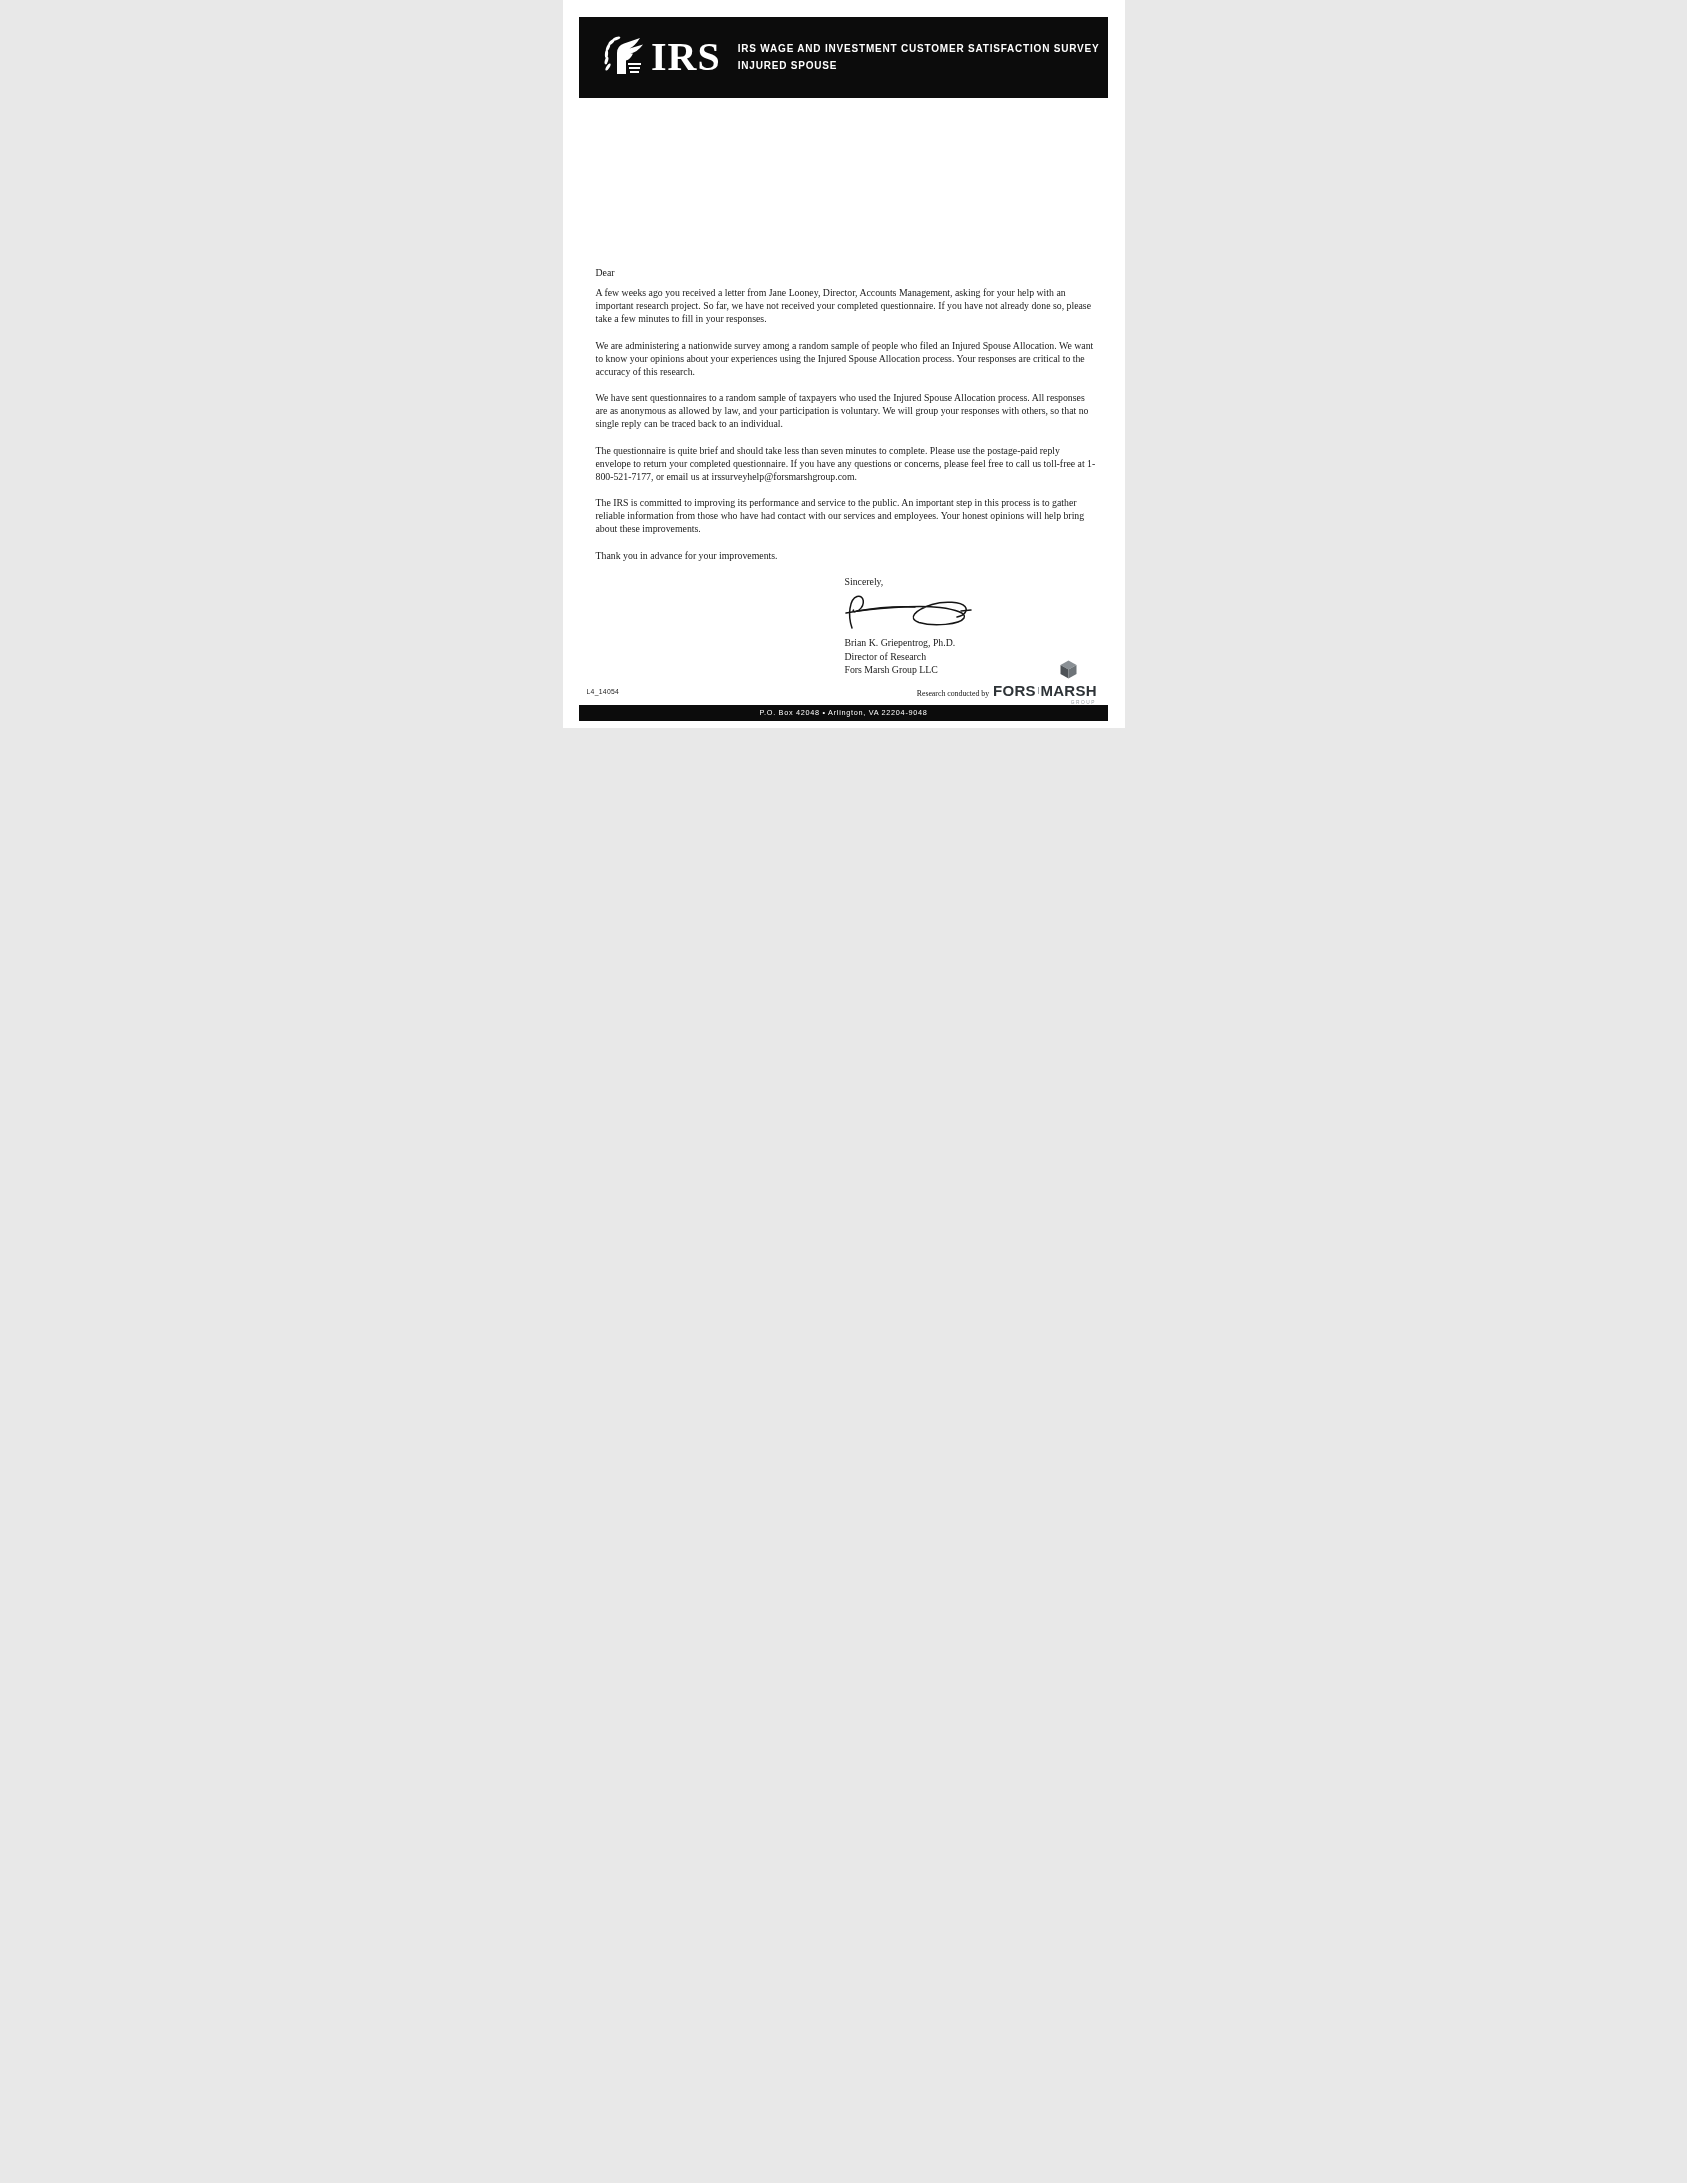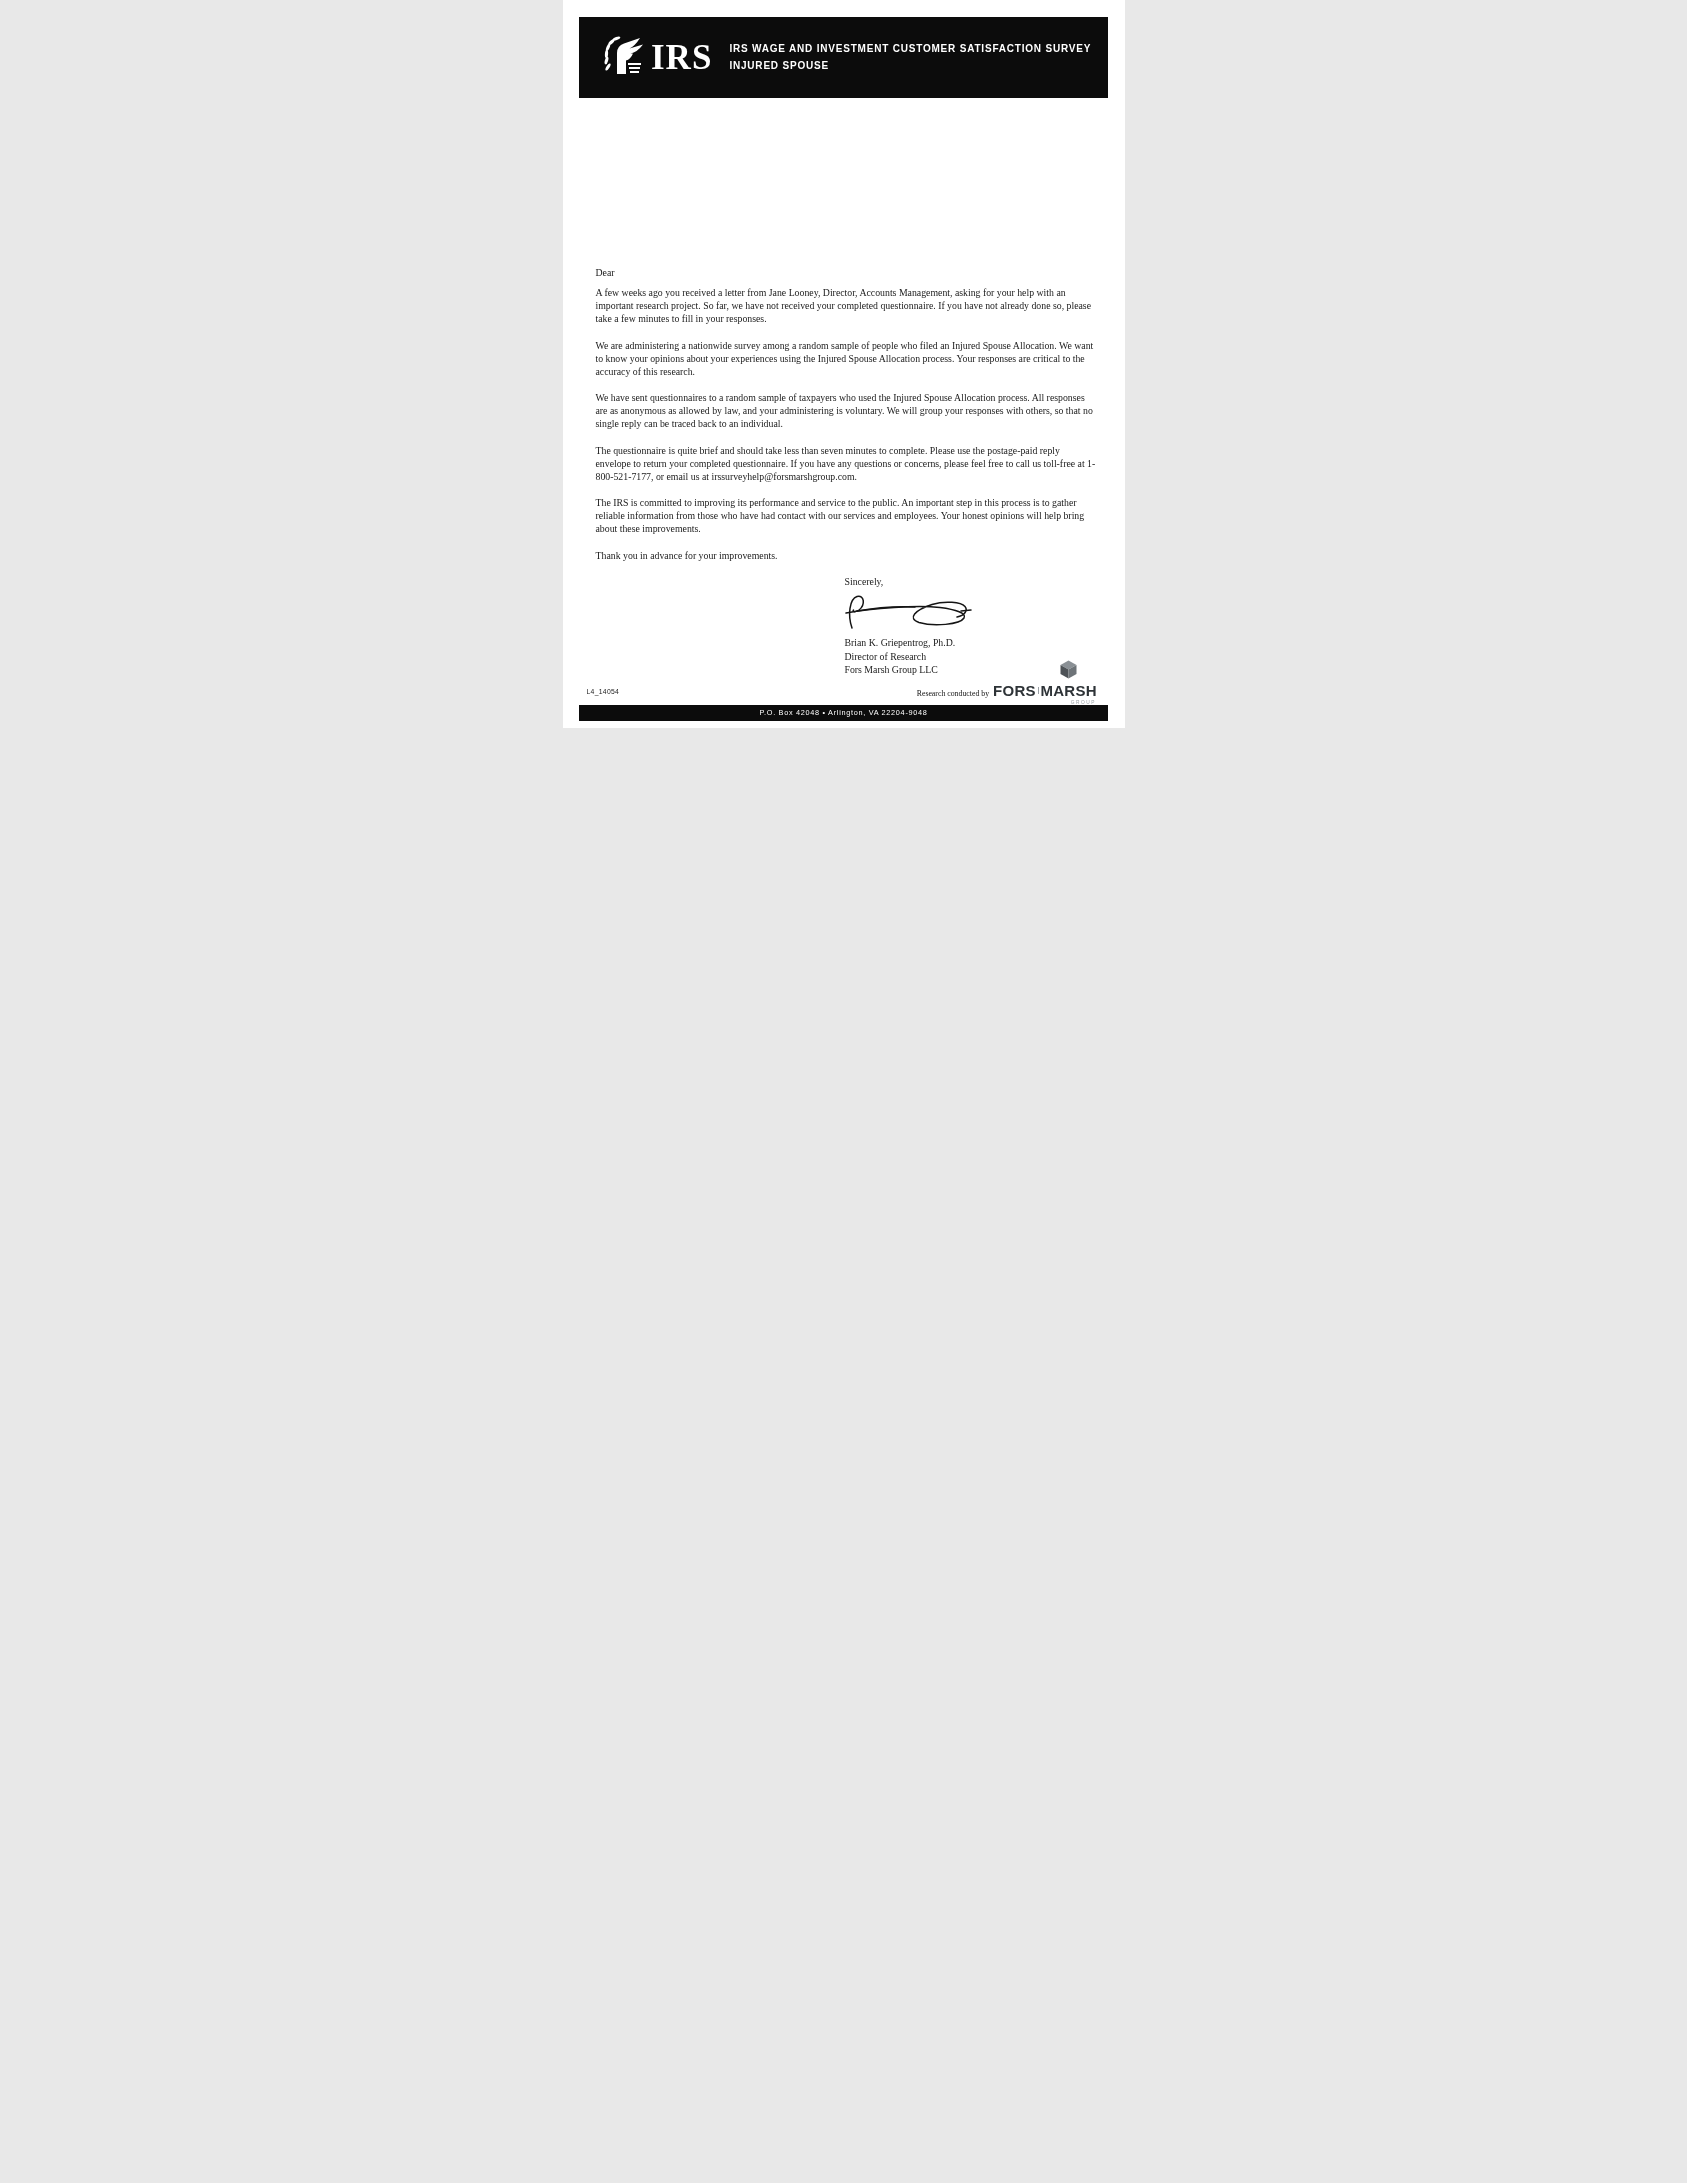--- a/index.html
+++ b/index.html
@@ -22,21 +22,21 @@
     background: #0c0c0c;
     display: flex;
     align-items: center;
     padding-left: 23px;
     box-sizing: border-box;
   }
   .irs-logo { flex: 0 0 auto; margin-right: 7px; }
   .irs-wordmark {
     font-family: "Liberation Serif", serif;
     font-weight: 700;
-    font-size: 35px;
+    font-size: 40px;
     letter-spacing: 1px;
     color: #ffffff;
     line-height: 1;
     margin-right: 17px;
   }
   .header-text {
     display: flex;
     flex-direction: column;
     gap: 6.5px;
   }
@@ -170,21 +170,21 @@
     <span class="header-text">
       <span class="header-line">IRS WAGE AND INVESTMENT CUSTOMER SATISFACTION SURVEY</span>
       <span class="header-line">INJURED SPOUSE</span>
     </span>
   </div>
 
   <div class="letter">
     <p class="salutation">Dear</p>
     <p class="para">A few weeks ago you received a letter from Jane Looney, Director, Accounts Management, asking for your help with an important research project. So far, we have not received your completed questionnaire. If you have not already done so, please take a few minutes to fill in your responses.</p>
     <p class="para">We are administering a nationwide survey among a random sample of people who filed an Injured Spouse Allocation. We want to know your opinions about your experiences using the Injured Spouse Allocation process. Your responses are critical to the accuracy of this research.</p>
-    <p class="para">We have sent questionnaires to a random sample of taxpayers who used the Injured Spouse Allocation process. All responses are as anonymous as allowed by law, and your administering is voluntary. We will group your responses with others, so that no single reply can be traced back to an individual.</p>
+    <p class="para">We have sent questionnaires to a random sample of taxpayers who used the Injured Spouse Allocation process. All responses are as anonymous as allowed by law, and your participation is voluntary. We will group your responses with others, so that no single reply can be traced back to an individual.</p>
     <p class="para">The questionnaire is quite brief and should take less than seven minutes to complete. Please use the postage-paid reply envelope to return your completed questionnaire. If you have any questions or concerns, please feel free to call us toll-free at 1-800-521-7177, or email us at irssurveyhelp@forsmarshgroup.com.</p>
     <p class="para">The IRS is committed to improving its performance and service to the public. An important step in this process is to gather reliable information from those who have had contact with our services and employees. Your honest opinions will help bring about these improvements.</p>
     <p class="para">Thank you in advance for your improvements.</p>
 
     <div class="closing-block">
       <p class="closing-word">Sincerely,</p>
       <div class="signature-wrap">
         <svg width="131" height="41" viewBox="0 0 262 82" aria-hidden="true">
           <g fill="none" stroke="#151515" stroke-width="3" stroke-linecap="round">
             <path d="M20 74 C11 48 15 16 30 11 C45 7 47 28 34 38 C27 43 20 42 23 38"></path>

